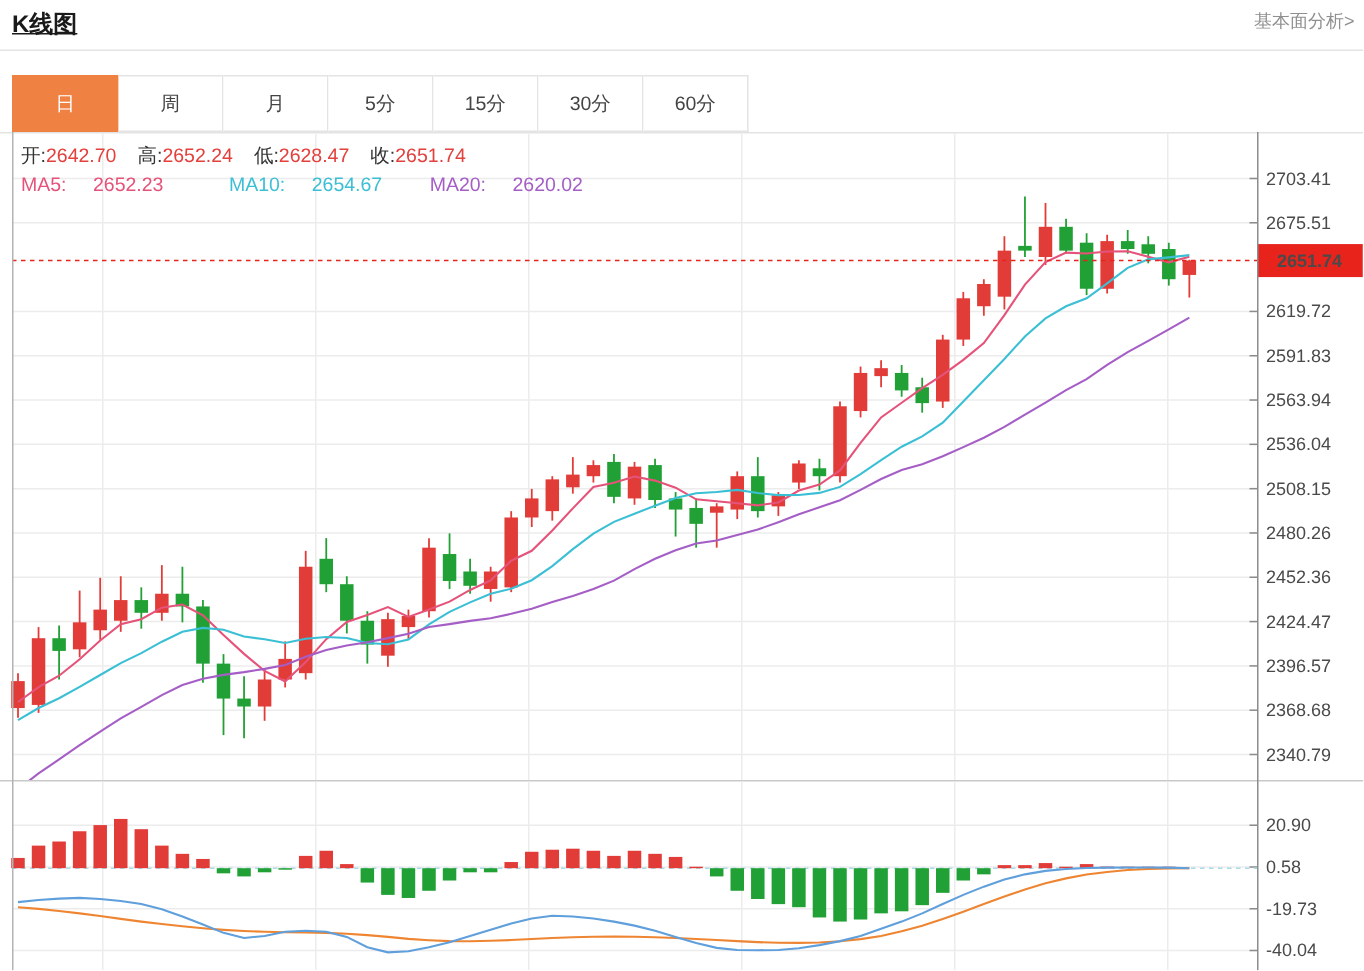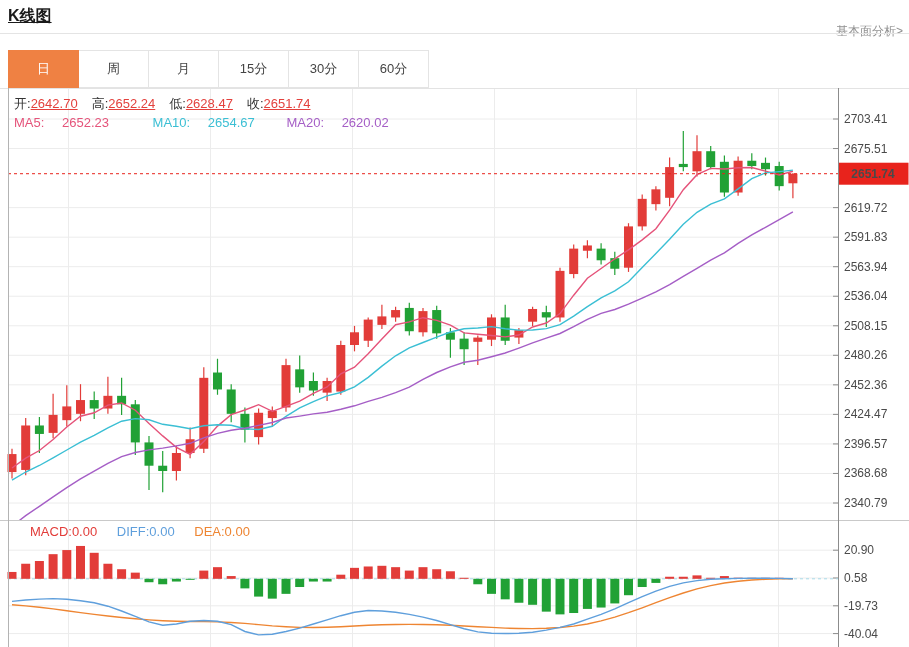--- a/index.html
+++ b/index.html
@@ -1,52 +1,53 @@
 <!DOCTYPE html>
 <html><head>
 <meta charset="utf-8">
 <style>
   html,body{margin:0;padding:0;}
   body{
     width:909px;height:647px;position:relative;overflow:hidden;background:#fff;
     font-family:"Liberation Sans","DejaVu Sans",sans-serif;
   }
   .page-title{position:absolute;left:8px;top:6px;font-size:16px;font-weight:bold;color:#1a1a1a;margin:0;text-decoration:underline;}
-  .fund-link{position:absolute;right:6px;top:23px;font-size:12px;color:#8f8f8f;text-decoration:none;cursor:pointer;}
+  .fund-link{position:absolute;right:6px;top:6px;font-size:12px;color:#8f8f8f;text-decoration:none;cursor:pointer;}
   .header-divider{position:absolute;left:0;top:33px;width:909px;height:1px;background:#e4e4e4;}
   .tabs{position:absolute;left:8px;top:50px;display:flex;}
   .tab{
     width:69px;height:36px;line-height:36px;text-align:center;font-size:13px;color:#444;
     background:#fff;border:1px solid #e4e4e4;border-left:none;cursor:pointer;box-sizing:content-box;
   }
   .tab:first-child{border-left:1px solid #e4e4e4;}
   .tab.selected{background:#ef8143;border-color:#ef8143;color:#fff;}
   .chart-wrap{position:absolute;left:0;top:88px;width:909px;height:559px;}
   #main-chart{position:absolute;left:0;top:0;}
   #macd-chart{position:absolute;left:0;top:432px;}
   .ohlc-row{position:absolute;left:14px;top:7px;font-size:13px;white-space:nowrap;}
   .ohlc-row .lab{color:#333;}
-  .ohlc-row .val{color:#e3413d;margin-right:14px;text-decoration:underline;}
+  .ohlc-row .val{color:#e3413d;margin-right:14px;}
   .ma-row{position:absolute;left:14px;top:27px;font-size:13px;white-space:nowrap;}
   .ma-row span{margin-right:14px;}
   .macd-row{position:absolute;left:30px;top:436px;font-size:13px;white-space:nowrap;}
   .macd-row span{margin-right:16px;}
   svg text{font-size:12px;fill:#4a4a4a;}
 </style>
 </head>
 <body>
 
 <h1 class="page-title">K线图</h1>
 <a class="fund-link">基本面分析&gt;</a>
 <div class="header-divider"></div>
 
 <div class="tabs">
   <div class="tab selected">日</div>
   <div class="tab">周</div>
   <div class="tab">月</div>
+  <div class="tab">5分</div>
   <div class="tab">15分</div>
   <div class="tab">30分</div>
   <div class="tab">60分</div>
 </div>
 
 <div class="chart-wrap">
   <svg id="main-chart" width="909" height="432">
       <line x1="0" y1="0.5" x2="909" y2="0.5" stroke="#e3e3e3" stroke-width="1"></line>
       <line x1="68.5" y1="1" x2="68.5" y2="432" stroke="#ececec"></line>
       <line x1="210.5" y1="1" x2="210.5" y2="432" stroke="#ececec"></line>
@@ -309,18 +310,13 @@
     </svg>
 
   <div class="ohlc-row">
     <span class="lab">开:</span><span class="val">2642.70</span><span class="lab">高:</span><span class="val">2652.24</span><span class="lab">低:</span><span class="val">2628.47</span><span class="lab">收:</span><span class="val">2651.74</span>
   </div>
   <div class="ma-row">
     <span id="ma5-text" style="color: rgb(229, 83, 122); text-align: center;"><span>MA5:</span> <span>2652.23</span></span>
     <span id="ma10-text" style="color: rgb(59, 191, 212); margin-left: 12px;"><span>MA10:</span> <span>2654.67</span></span>
     <span id="ma20-text" style="color: rgb(165, 94, 198);"><span>MA20:</span> <span>2620.02</span></span>
   </div>
-  <div class="macd-row">
-    <span id="macd-text" style="color: rgb(226, 60, 57);">MACD:0.00</span>
-    <span id="diff-text" style="color: rgb(95, 159, 220);">DIFF:0.00</span>
-    <span id="dea-text" style="color: rgb(238, 133, 50);">DEA:0.00</span>
-  </div>
 </div>
 
 </body></html>

